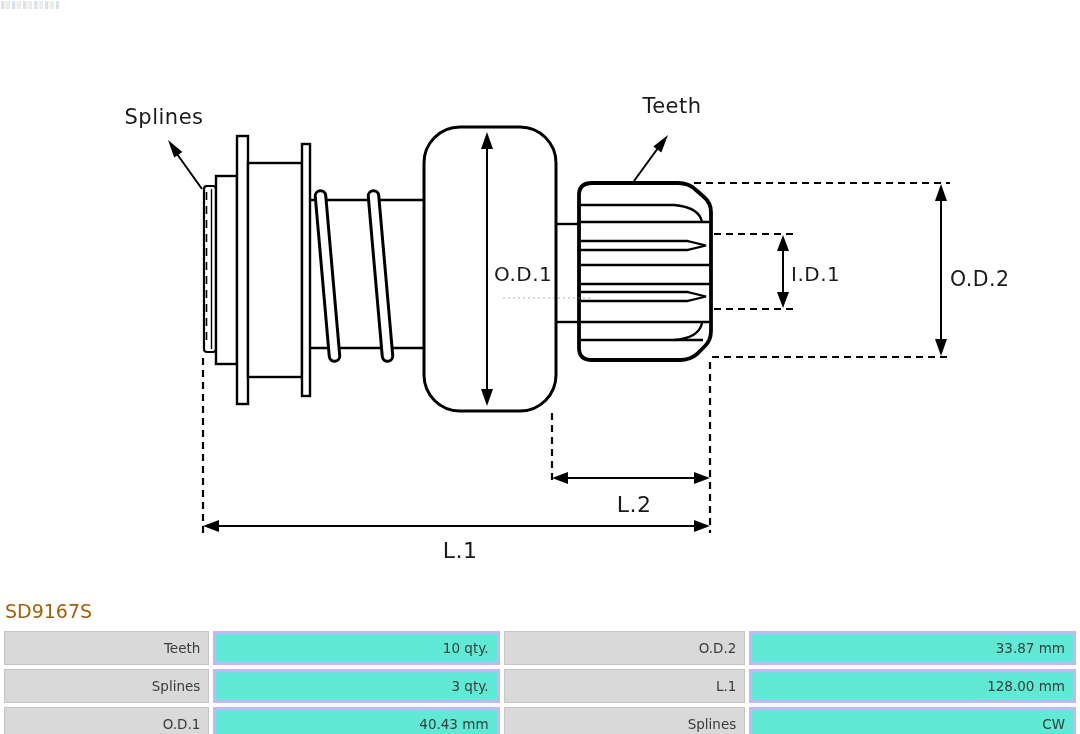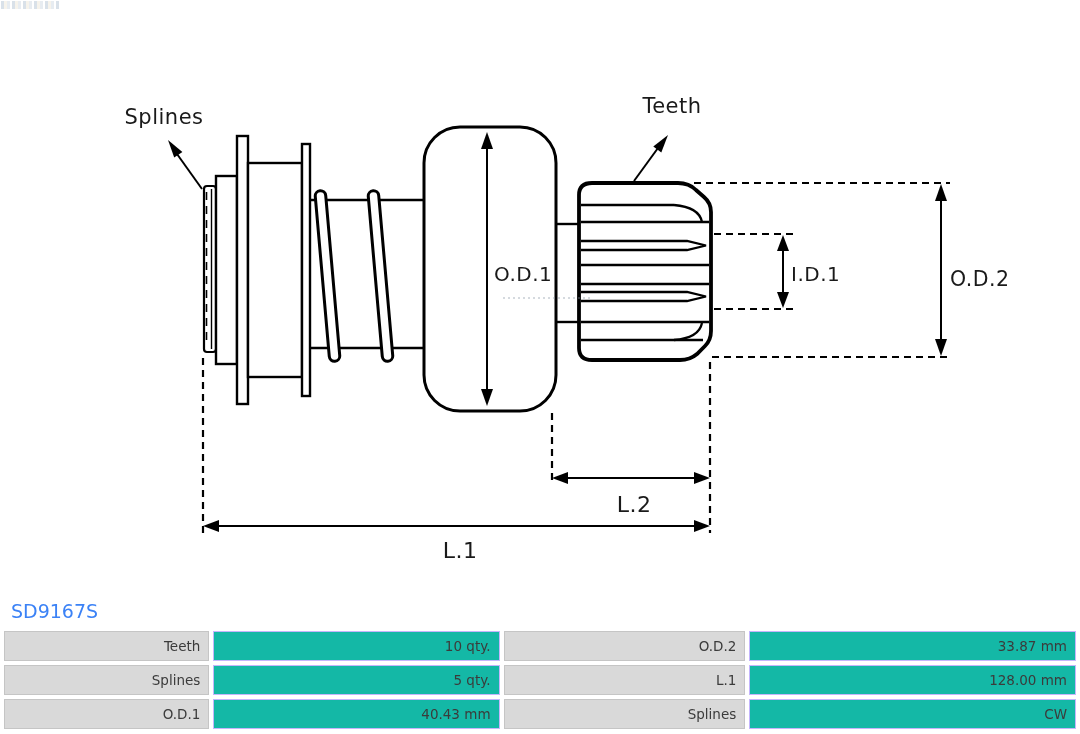--- a/index.html
+++ b/index.html
@@ -3,26 +3,26 @@
 <meta charset="utf-8">
 <style>
   html,body{margin:0;padding:0;background:#fff;}
   .stage{position:relative;width:1080px;height:734px;background:#fff;overflow:hidden;
          font-family:"DejaVu Sans",sans-serif;}
   .logo-remnant{position:absolute;left:1px;top:1px;width:58px;height:8px;opacity:.38;
     background:repeating-linear-gradient(90deg,#9db3c8 0 3px,#e9e2cf 3px 6px,#c2cfdc 6px 9px,#ffffff 9px 11px);
     filter:blur(.4px);}
   svg.drawing{position:absolute;left:0;top:0;}
   .dim-label{fill:#1a1a1a;letter-spacing:.5px;}
-  .part-number{position:absolute;left:11px;top:600px;font-size:19px;color:#3b82f6;}
+  .part-number{position:absolute;left:5px;top:600px;font-size:19px;color:#a16207;}
   table.specs{position:absolute;left:0px;top:627px;width:1080px;border-collapse:separate;
     border-spacing:4px;table-layout:fixed;font-size:13.5px;color:#3b3b3b;}
   table.specs td{height:28px;padding:0 8px;text-align:right;vertical-align:middle;overflow:hidden;white-space:nowrap;}
   td.lbl{background:#d9d9d9;border:1px solid #c5c5c5;}
-  td.val{background:#14b8a6;border:1px solid #c4b5fd;}
+  td.val{background:#5eead4;border:3px solid #c4b5fd;}
 </style>
 </head>
 <body>
 
 <div class="stage">
 
   <div class="logo-remnant"></div>
 
   <svg class="drawing" width="1080" height="592" viewBox="0 0 1080 592">
 
@@ -152,21 +152,21 @@
     </colgroup>
     <tbody>
       <tr>
         <td class="lbl">Teeth</td>
         <td class="val">10 qty.</td>
         <td class="lbl">O.D.2</td>
         <td class="val">33.87 mm</td>
       </tr>
       <tr>
         <td class="lbl">Splines</td>
-        <td class="val">5 qty.</td>
+        <td class="val">3 qty.</td>
         <td class="lbl">L.1</td>
         <td class="val">128.00 mm</td>
       </tr>
       <tr>
         <td class="lbl">O.D.1</td>
         <td class="val">40.43 mm</td>
         <td class="lbl">Splines</td>
         <td class="val">CW</td>
       </tr>
     </tbody>

